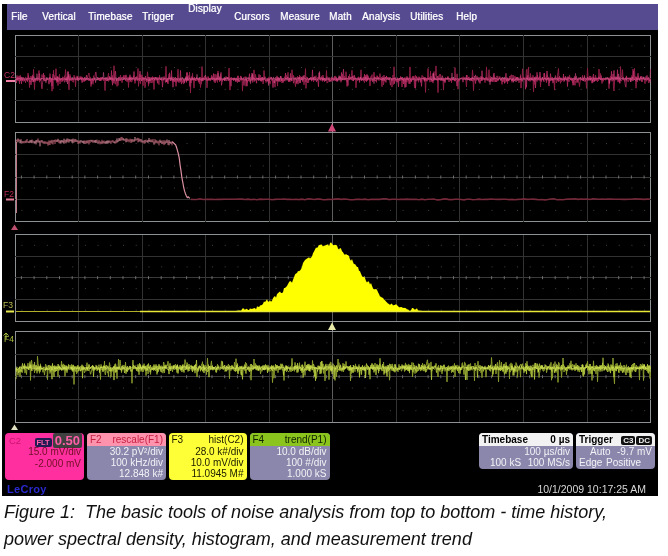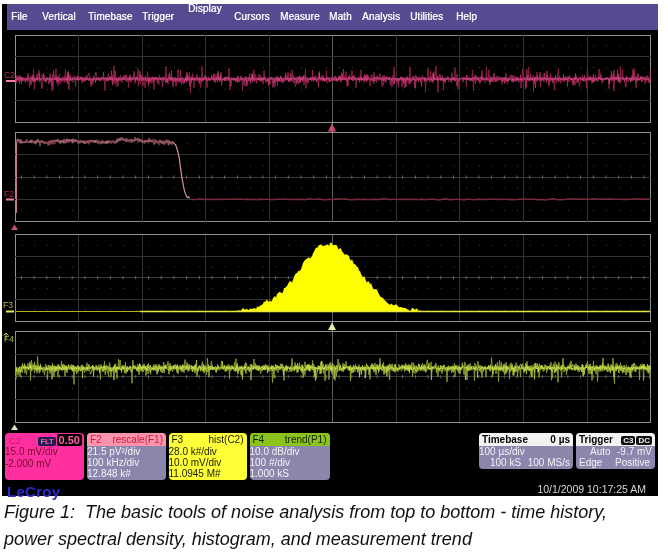--- a/index.html
+++ b/index.html
@@ -1,19 +1,19 @@
 <!DOCTYPE html>
 <html><head><meta charset="utf-8">
 <style>
 html,body{margin:0;padding:0;background:#fff;width:668px;height:556px;overflow:hidden}
 *{box-sizing:border-box}
 body{font-family:"Liberation Sans",sans-serif;position:relative}
 .menu{position:absolute;left:0;top:0;width:668px;height:34px;color:#fff;font-size:10px;letter-spacing:0.1px;text-shadow:0.5px 0 0 rgba(255,255,255,0.7)}
 .box{position:absolute;border-radius:4px;overflow:hidden;font-size:10px;line-height:11px}
-.r{padding-right:3px}
+.r{text-align:right;padding-right:3px}
 .hdr{height:13px;padding:1px 3px 0 3px}
 .lav{background:#8a86ac;color:#f2f2f6}
 </style></head>
 <body>
 <svg width="668" height="556" viewBox="0 0 668 556" style="position:absolute;left:0;top:0">
 <rect x="2" y="4" width="656" height="492" fill="#000000"></rect>
 <rect x="0" y="0" width="2" height="556" fill="#ffffff"></rect>
 <rect x="7" y="4" width="651" height="26" fill="#564a90"></rect>
 <rect x="15.0" y="35.0" width="635.5" height="87.0" fill="none" stroke="#8c9294" stroke-width="1" shape-rendering="crispEdges"></rect>
 <line x1="78.5" y1="35.0" x2="78.5" y2="122.0" stroke="#323232" stroke-width="1" shape-rendering="crispEdges"></line>
@@ -115,32 +115,32 @@
     <span style="position:absolute;left:280px;top:11px">Measure</span>
     <span style="position:absolute;left:329px;top:11px">Math</span>
     <span style="position:absolute;left:362px;top:11px">Analysis</span>
     <span style="position:absolute;left:410px;top:11px">Utilities</span>
     <span style="position:absolute;left:456px;top:11px">Help</span>
   </div>
 
 <div class="box" style="left:5px;top:432.5px;width:79px;height:47px;background:#ff2fa0;color:#701026">
   <div style="position:absolute;left:4px;top:2px;color:#c9156e;font-size:9.5px">C2</div>
   <div style="position:absolute;right:2px;top:2px">
-    <span style="background:#221a52;color:#ff5fa8;font-size:7.5px;font-weight:bold;padding:0 2px;border-radius:2px">FLT</span><span style="background:#000000;color:#ff5fa8;font-size:11px;font-weight:bold;padding:0 2px;border-radius:2px;margin-left:1px">0.50</span>
+    <span style="background:#221a52;color:#ff5fa8;font-size:7.5px;font-weight:bold;padding:0 2px;border-radius:2px">FLT</span><span style="background:#404040;color:#ff5fa8;font-size:13px;font-weight:bold;padding:0 2px;border-radius:2px;margin-left:1px">0.50</span>
   </div>
   <div class="r" style="position:absolute;left:0;right:0;top:13px">15.0 mV/div</div>
   <div class="r" style="position:absolute;left:0;right:0;top:25px">-2.000 mV</div>
 </div>
 
 <div class="box lav" style="left:87px;top:432.5px;width:79px;height:47px">
   <div class="hdr" style="background:#ff93ae;color:#c41f3e">
       <span style="float:left">F2</span>
       <span style="float:right">rescale(F1)</span>
     </div>
-  <div class="r">21.5 pV²/div</div>
+  <div class="r">30.2 pV²/div</div>
   <div class="r">100 kHz/div</div>
   <div class="r">12.848 k#</div>
 </div>
 
 <div class="box" style="left:168.5px;top:432.5px;width:78px;height:47px;background:#ffff38;color:#1a1a00">
   <div class="hdr">
       <span style="float:left">F3</span>
       <span style="float:right">hist(C2)</span>
     </div>
   <div class="r">28.0 k#/div</div>
@@ -174,22 +174,22 @@
   <div class="hdr" style="background:#f2f2f2;color:#000;font-weight:bold">
       <span style="float:left">Trigger</span>
       <span style="float:right"><span style="background:#111;color:#eee;font-size:8px;padding:0 2px;border-radius:2px">C3</span><span style="background:#111;color:#eee;font-size:8px;padding:0 2px;border-radius:2px;margin-left:1px">DC</span></span>
     </div>
   <div>
       <span style="padding-left:14px;float:left">Auto</span>
       <span style="float:right;padding-right:3px">-9.7 mV</span>
     </div>
   <div style="clear:both">
       <span style="padding-left:3px;float:left">Edge</span>
-      <span style="float:right;padding-right:5px">Positive</span>
+      <span style="float:right;padding-right:14px">Positive</span>
     </div>
 </div>
 
-<div style="position:absolute;left:7px;top:483px;color:#2a2ad0;font-weight:bold;font-size:15px;letter-spacing:0.3px">LeCroy</div>
+<div style="position:absolute;left:7px;top:483px;color:#2a2ad0;font-weight:bold;font-size:11px;letter-spacing:0.3px">LeCroy</div>
 <div style="position:absolute;right:22px;top:483px;color:#d8d8d8;font-size:10.5px">10/1/2009 10:17:25 AM</div>
 
 <div style="position:absolute;left:4px;top:499px;width:664px;font-size:18px;font-style:italic;color:#111;line-height:27px;white-space:nowrap">
 <span style="font-weight:normal">Figure 1:</span>&nbsp; The basic tools of noise analysis from top to bottom - time history,<br>power spectral density, histogram, and measurement trend
 </div>
 
 </body></html>

